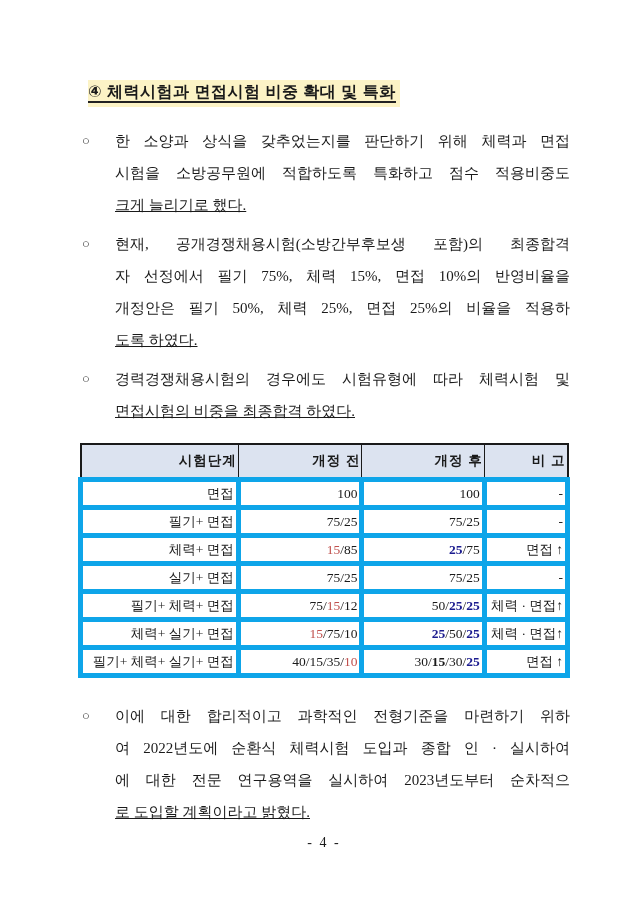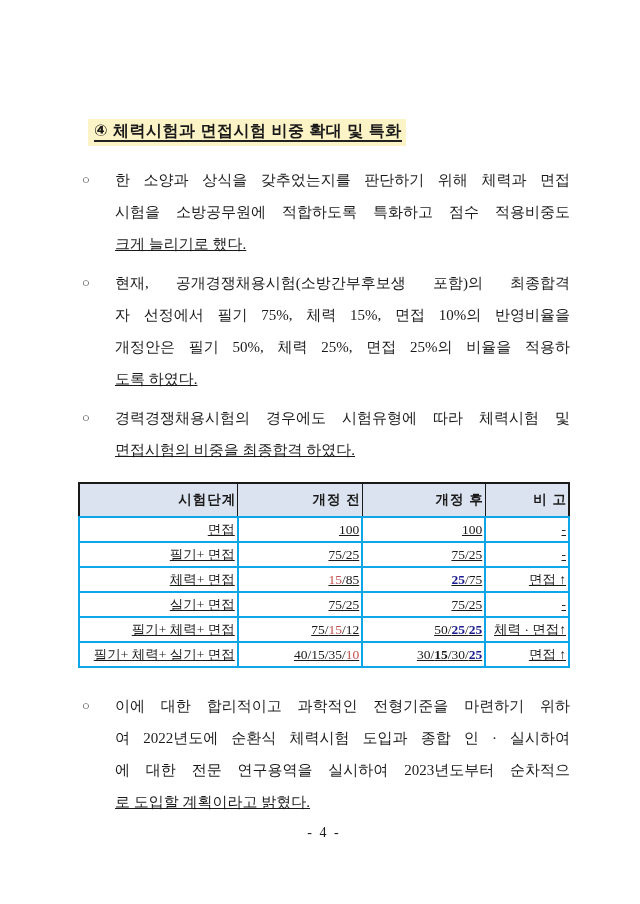--- a/index.html
+++ b/index.html
@@ -14,26 +14,25 @@
     box-sizing: border-box;
     width: 640px; height: 904px;
     padding: 80px 70px 0 78px;
     position: relative;
   }
   
   .heading { margin-left: 10px; margin-bottom: 18px; }
   .hl {
     display: inline-block;
     background: var(--highlight, #fcf3c6);
-    padding: 2px 4px 4px 6px;
+    padding: 2px 4px 4px 0;
     font-family: "Liberation Sans", "DejaVu Sans", sans-serif;
     font-weight: bold;
     font-size: 16px;
     letter-spacing: 0.5px;
-    margin-top: 39px;
   }
   .ht { border-bottom: 2px solid #222; padding-bottom: 1px; }
   
   .bullet {
     position: relative;
     padding-left: 37px;
     margin-bottom: 7px;
     font-size: 15px;
   }
   .bullet .marker {
@@ -60,23 +59,22 @@
     background: var(--header-bg, #dce3f0);
     font-family: "Liberation Sans", "DejaVu Sans", sans-serif;
     font-weight: bold;
     font-size: 13.5px;
     height: 30px;
     border: 1px solid #1a1a1a;
     letter-spacing: 1px;
   }
   table.exam td {
     height: 23px;
-    border: 2px solid #0ea5e9;
+    border: 5px solid #0ea5e9;
     padding: 0 2px;
-    text-decoration: underline;
   }
   .seg-red  { color: var(--red, #c0504d); }
   .seg-blue { color: var(--blue, #1b1b8f); font-weight: bold; }
   .seg-bold { font-weight: bold; }
   
   .page-num {
     text-align: center;
     font-size: 14px;
     margin-top: 6px;
     letter-spacing: 2px;
@@ -152,20 +150,26 @@
           <td><span>75/25</span></td>
           <td>-</td>
         </tr>
         <tr>
           <td>필기+ 체력+ 면접</td>
           <td><span>75/</span><span class="seg-red">15</span><span>/12</span></td>
           <td><span>50/</span><span class="seg-blue">25</span><span>/</span><span class="seg-blue">25</span></td>
           <td>체력 · 면접↑</td>
         </tr>
         <tr>
+          <td>체력+ 실기+ 면접</td>
+          <td><span class="seg-red">15</span><span>/75/10</span></td>
+          <td><span class="seg-blue">25</span><span>/50/</span><span class="seg-blue">25</span></td>
+          <td>체력 · 면접↑</td>
+        </tr>
+        <tr>
           <td>필기+ 체력+ 실기+ 면접</td>
           <td><span>40/15/35/</span><span class="seg-red">10</span></td>
           <td><span>30/</span><span class="seg-bold">15</span><span>/30/</span><span class="seg-blue">25</span></td>
           <td>면접 ↑</td>
         </tr>
       </tbody>
   </table>
 
   <div id="bullets-bottom">
       <div class="bullet">

